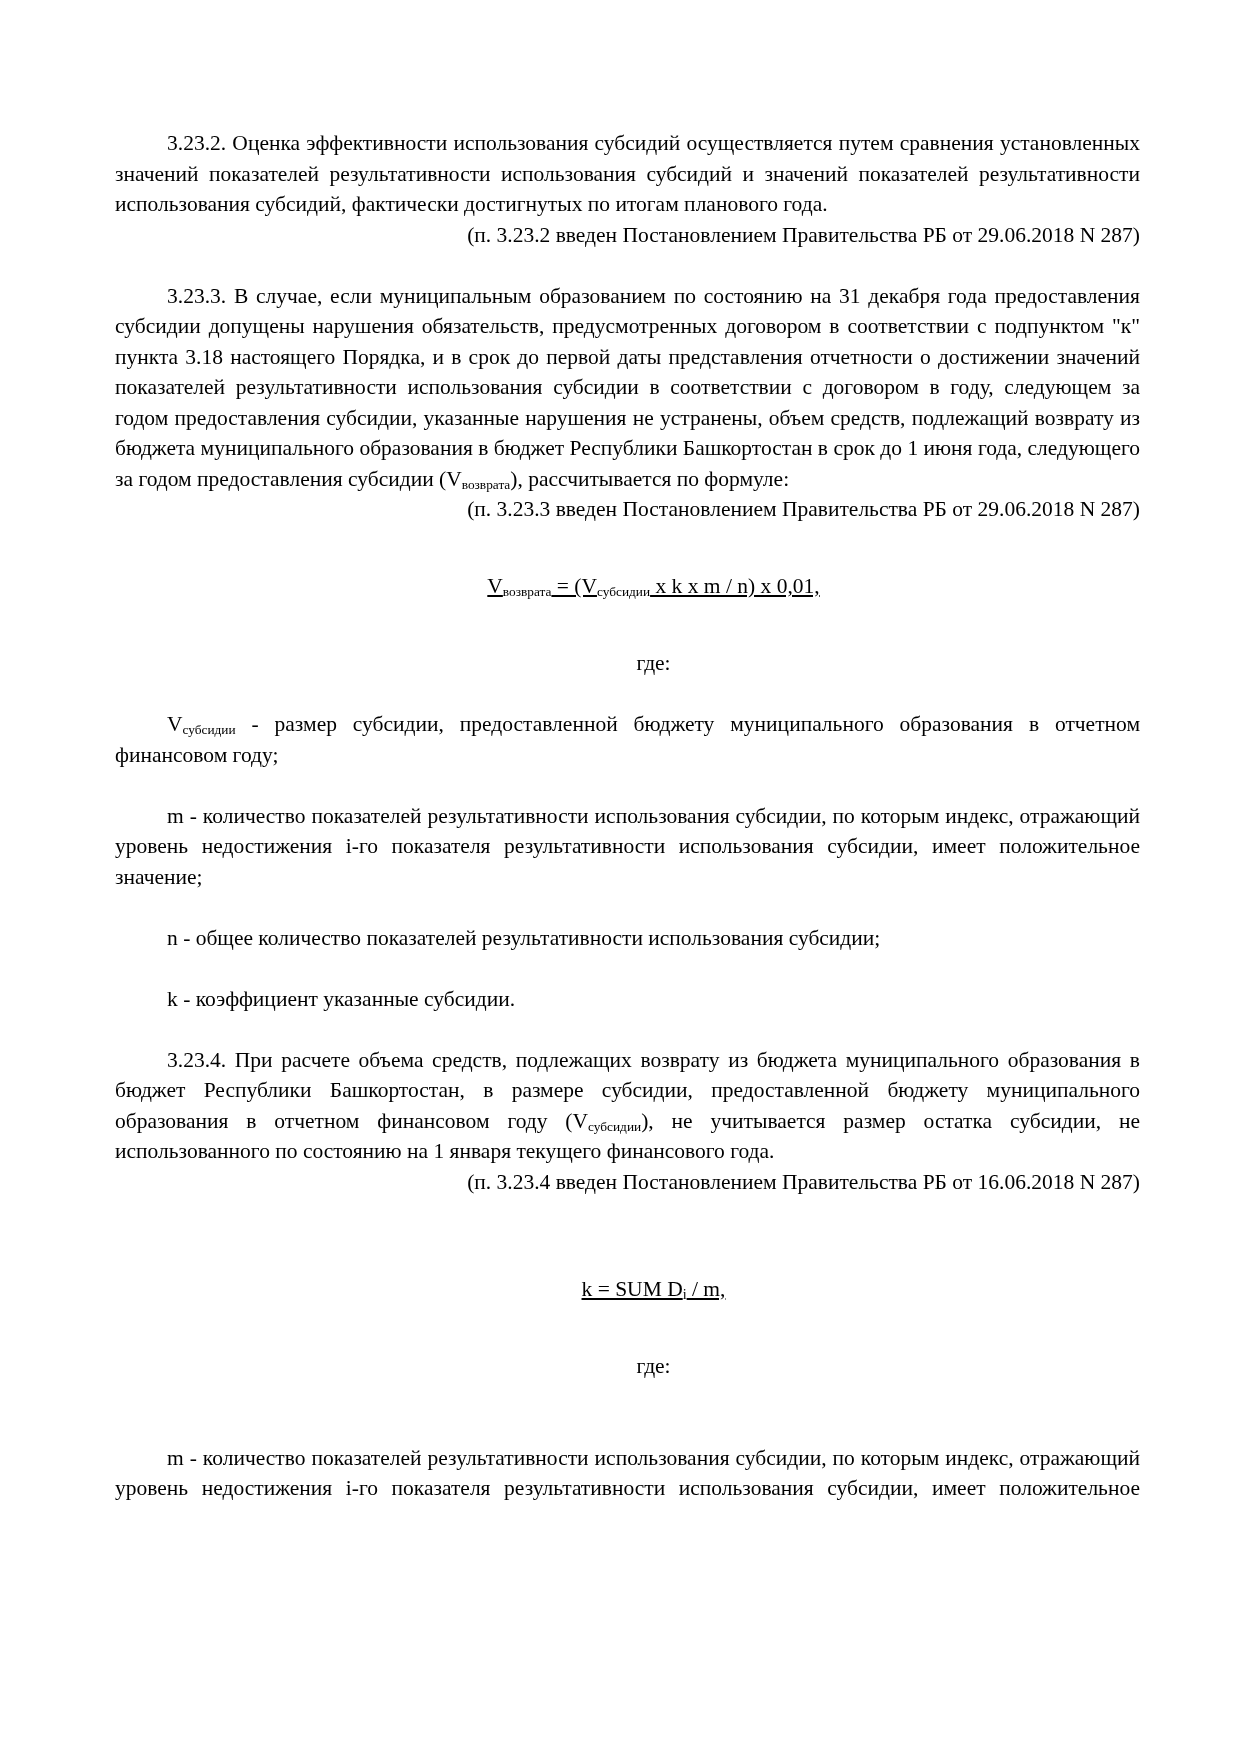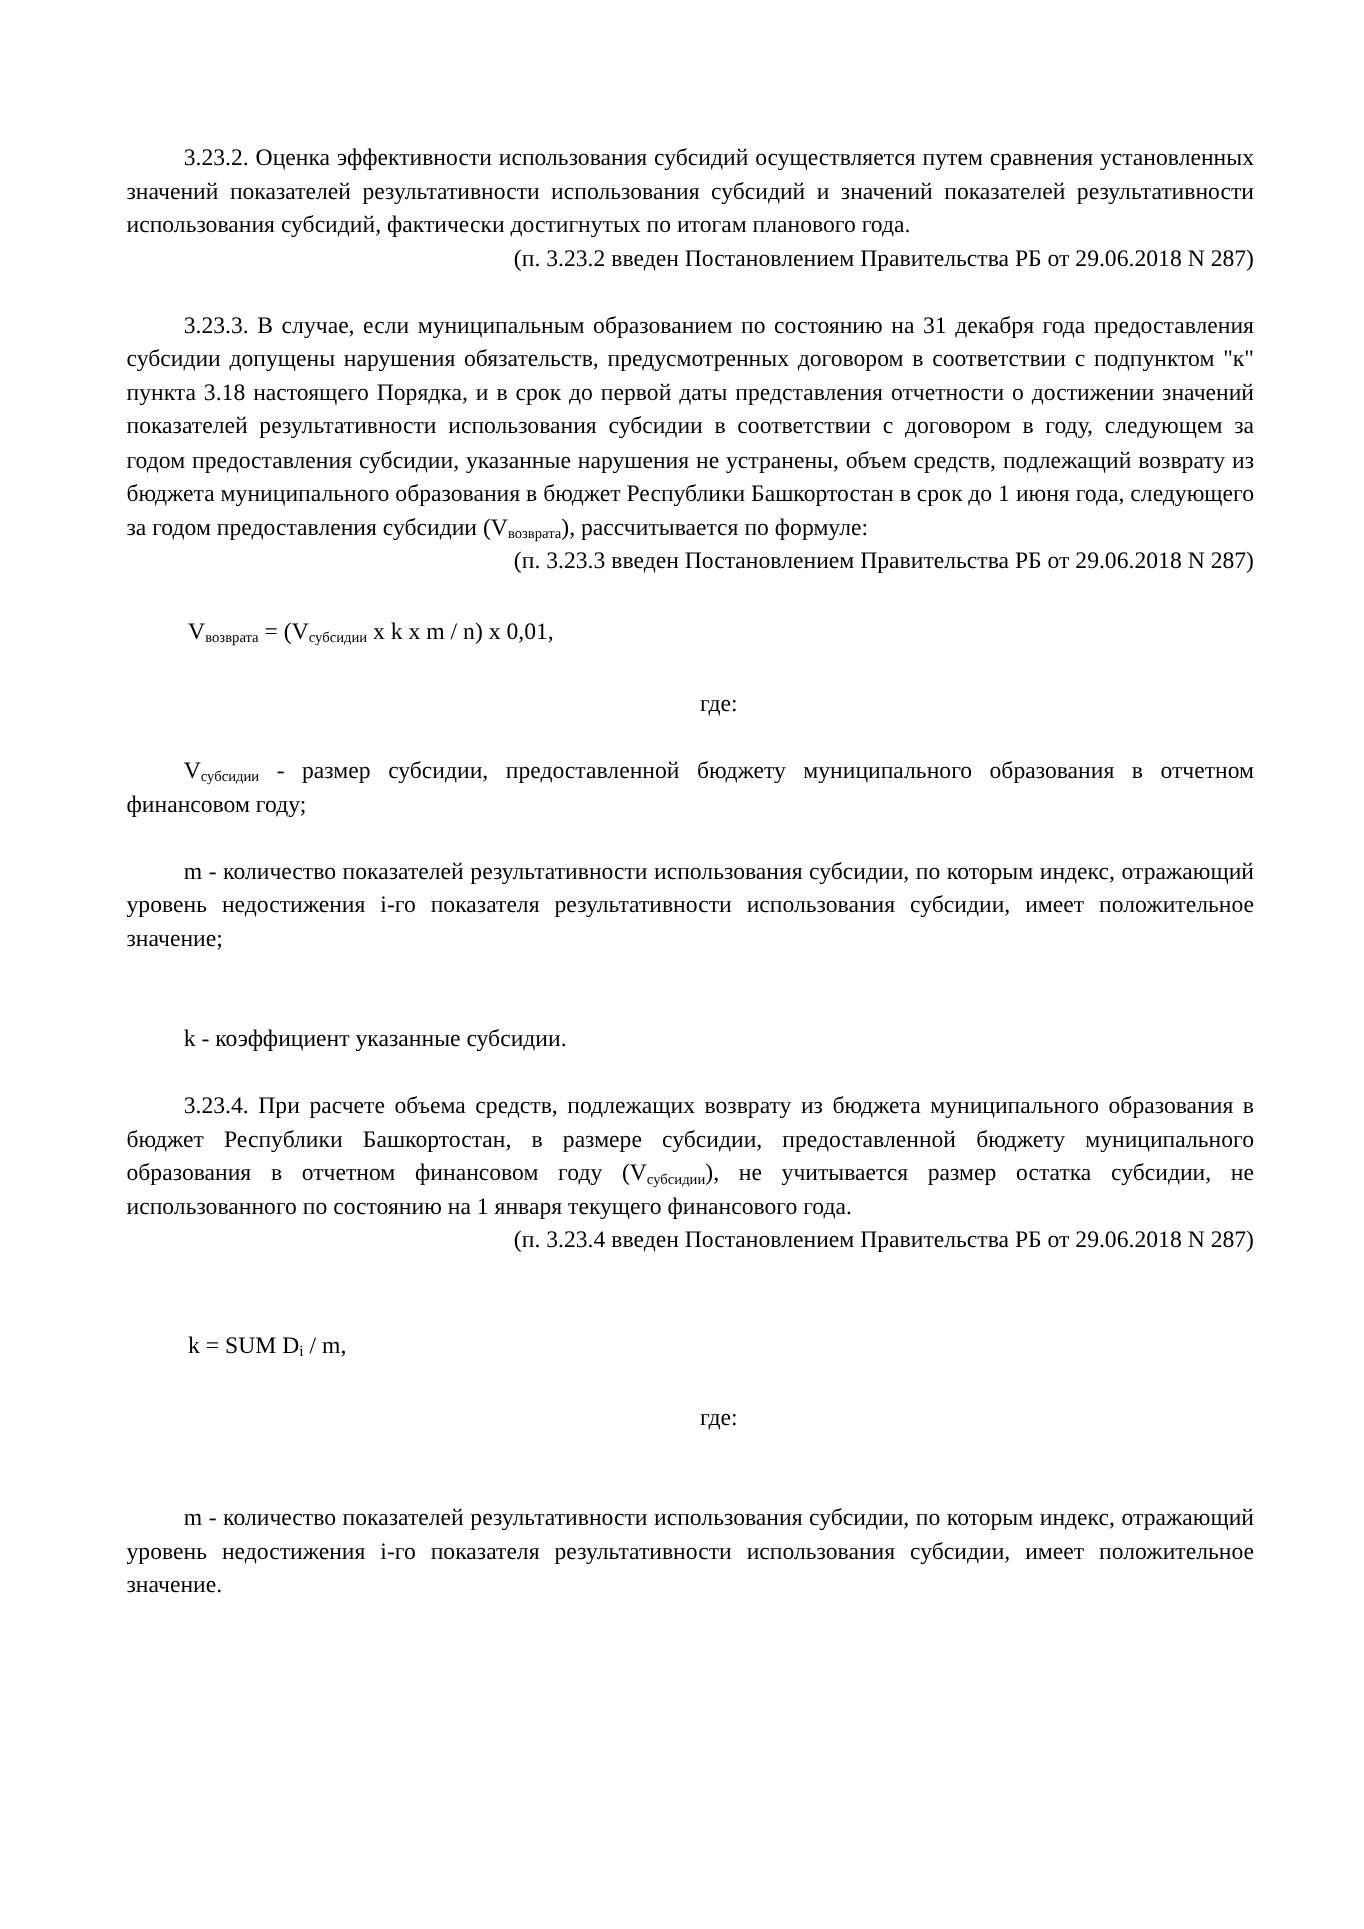--- a/index.html
+++ b/index.html
@@ -31,24 +31,25 @@
     text-justify: inter-word;
   }
   
   p.note {
     margin: 0;
     text-align: right;
     text-indent: 0;
   }
   
   p.formula {
-    margin: 4px;
-    text-align: left;
+    margin: 16px;
+    text-align: center;
     text-indent: 0;
     padding-left: 52px;
+    text-decoration: underline;
   }
   p.where {
     margin: 0;
     text-align: center;
     text-indent: 0;
     padding-left: 52px;
   }
   .gap {
     height: 30.5px;
   }
@@ -88,29 +89,30 @@
     <div class="gap"></div>
 
     <p class="para"><span>V</span><sub class="sb">субсидии</sub><span> - размер субсидии, предоставленной бюджету муниципального образования в отчетном финансовом году;</span></p>
 
     <div class="gap"></div>
 
     <p class="para">m - количество показателей результативности использования субсидии, по которым индекс, отражающий уровень недостижения i-го показателя результативности использования субсидии, имеет положительное значение;</p>
 
     <div class="gap"></div>
 
+    <p class="para">n - общее количество показателей результативности использования субсидии;</p>
 
     <div class="gap"></div>
 
     <p class="para">k - коэффициент указанные субсидии.</p>
 
     <div class="gap"></div>
 
     <p class="para"><span>3.23.4. При расчете объема средств, подлежащих возврату из бюджета муниципального образования в бюджет Республики Башкортостан, в размере субсидии, предоставленной бюджету муниципального образования в отчетном финансовом году (V</span><sub class="sb">субсидии</sub><span>), не учитывается размер остатка субсидии, не использованного по состоянию на 1 января текущего финансового года.</span></p>
-    <p class="note">(п. 3.23.4 введен Постановлением Правительства РБ от 29.06.2018 N 287)</p>
+    <p class="note">(п. 3.23.4 введен Постановлением Правительства РБ от 16.06.2018 N 287)</p>
 
     <div class="gap"></div>
 
 
     <div class="gap"></div>
 
     <p class="formula"><span>k = SUM D</span><sub class="sbi">i</sub><span> / m,</span></p>
 
     <div class="gap"></div>
 

